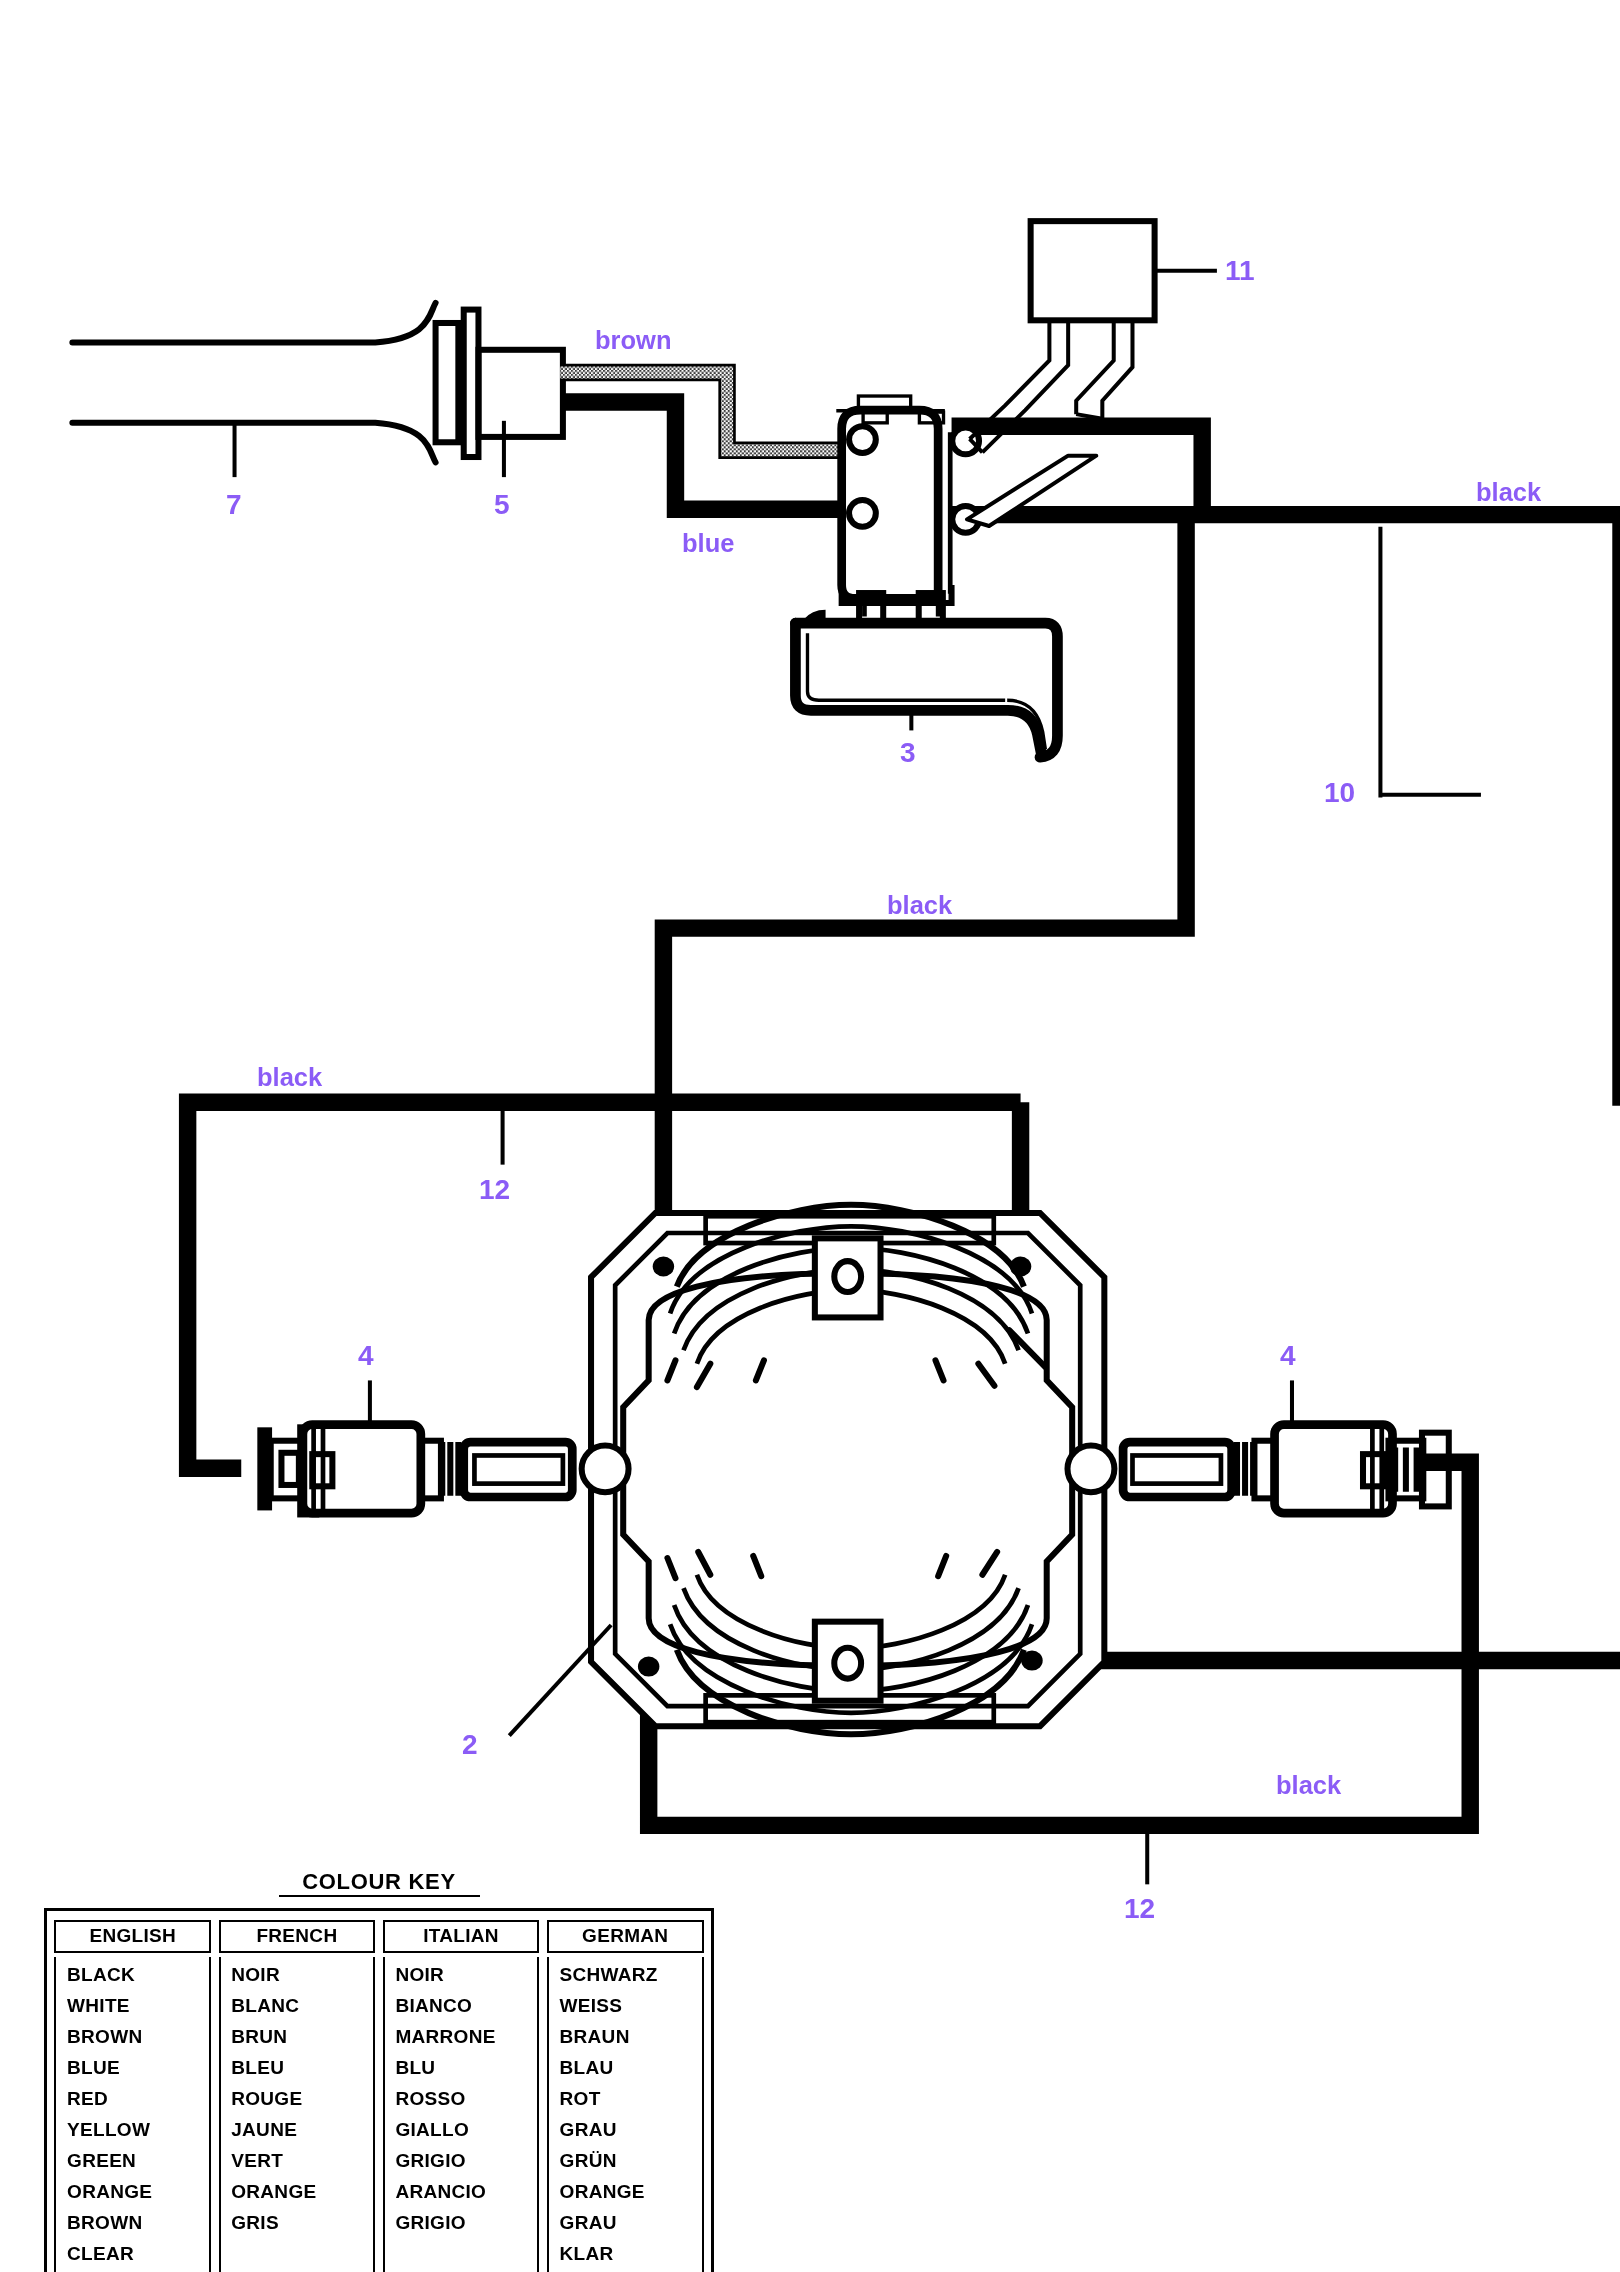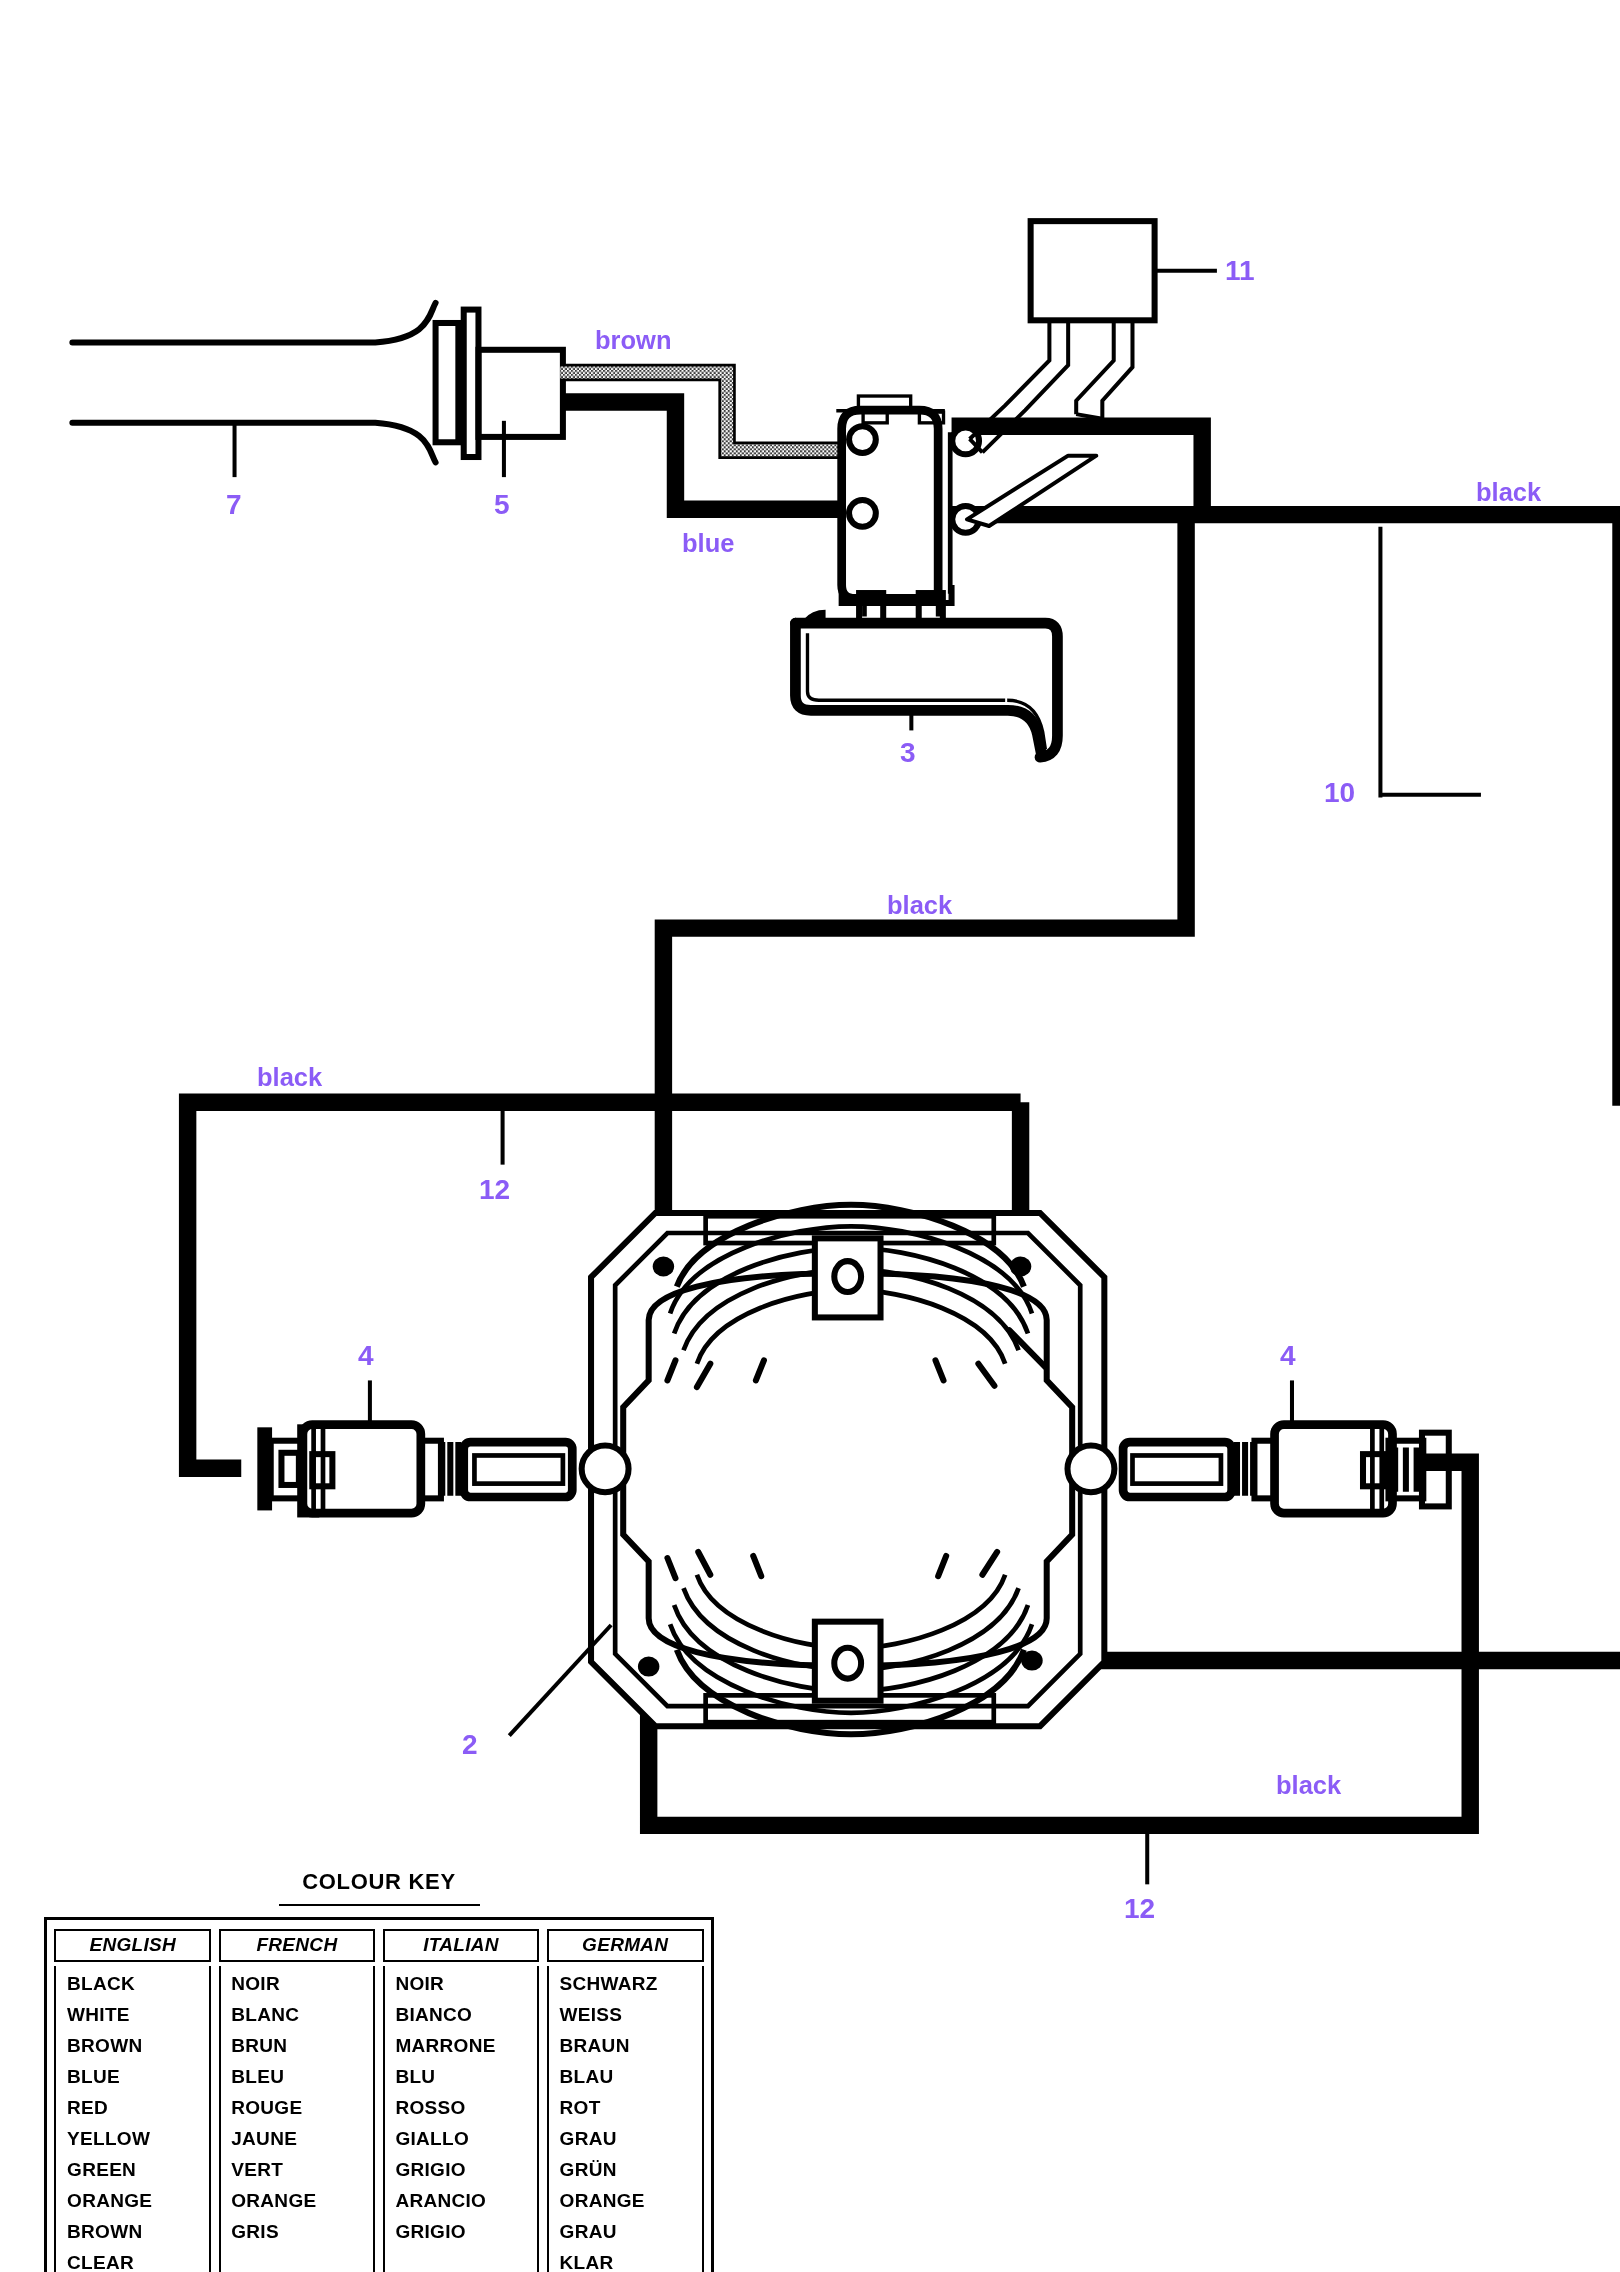--- a/index.html
+++ b/index.html
@@ -3,24 +3,24 @@
 <meta charset="utf-8">
 <style>
   html,body{margin:0;padding:0;background:#ffffff;}
   body{font-family:"Liberation Sans", sans-serif;}
   #page{position:relative;width:1621px;height:2273px;background:#ffffff;overflow:hidden;}
   #diagram{position:absolute;left:0;top:0;width:1621px;height:2273px;}
 
   
   #colour-key{position:absolute;left:44px;top:1869px;width:670px;}
   #ck-title{text-align:center;font-size:22px;font-weight:bold;letter-spacing:0.7px;color:#000;
-            display:block;margin:0 auto 11.4px auto;width:201px;border-bottom:2.7px solid #000;padding-bottom:9px;}
+            display:block;margin:0 auto 11.4px auto;width:201px;border-bottom:2.7px solid #000;padding-bottom:0;}
   #ck-box{border:3.3px solid #000;padding:8.7px 7.4px 8.7px 7.4px;display:flex;gap:7.4px;background:#fff;}
   .ck-col{flex:1;display:flex;flex-direction:column;}
-  .ck-head{border:2px solid #000;text-align:center;font-size:19px;font-weight:bold;padding:3.3px 0 4px 0;letter-spacing:0.3px;font-style:italic;}
+  .ck-head{border:2px solid #000;text-align:center;font-size:19px;font-weight:bold;padding:3.3px 0 4px 0;letter-spacing:0.3px;}
   .ck-body{border:2px solid #000;border-top:none;margin-top:4px;padding:7.4px 0 8.7px 10.7px;flex:1;}
   .ck-cell{font-size:19px;font-weight:bold;line-height:1.0;height:31px;letter-spacing:0.3px;white-space:nowrap;}
 
   
   .lbl{position:absolute;font-weight:bold;color:#8b5cf6;white-space:nowrap;}
   .wire-lbl{font-size:25.5px;}
   .num-lbl{font-size:28px;}
 </style>
 </head>
 <body>

